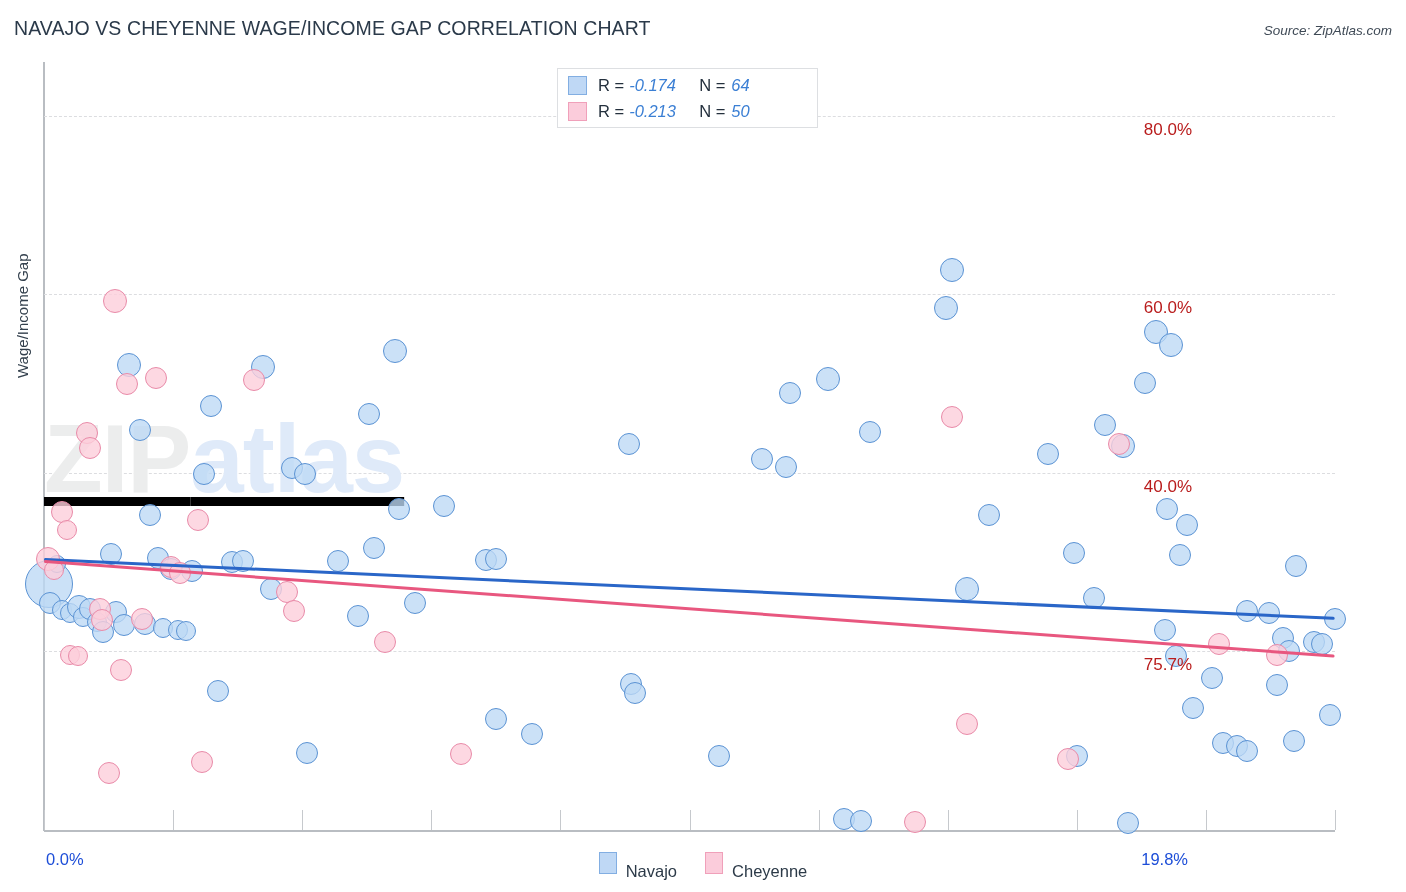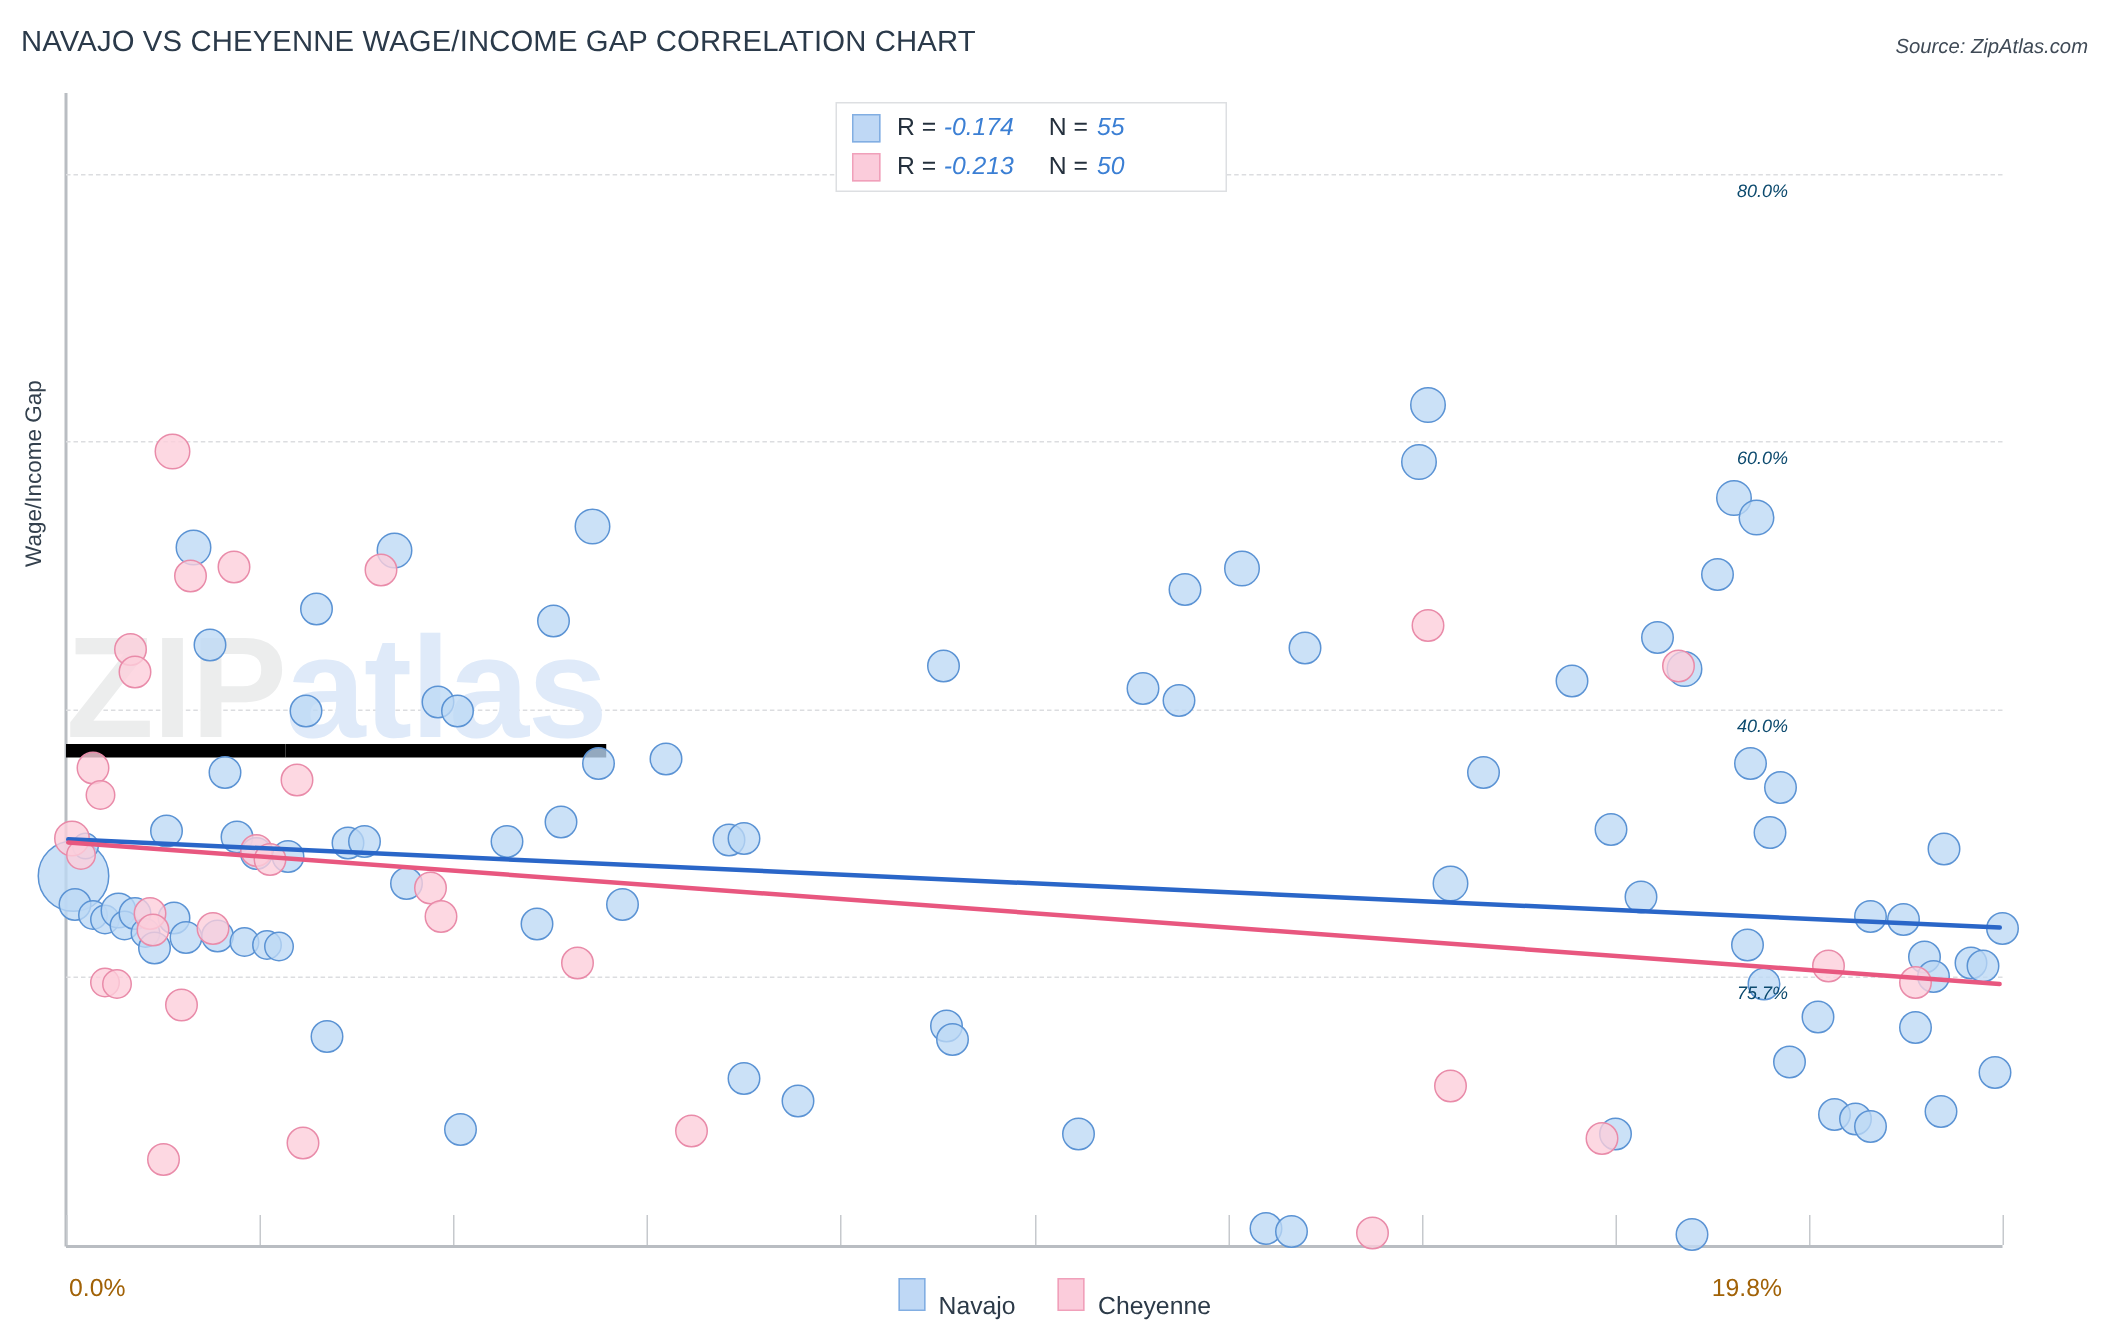--- a/index.html
+++ b/index.html
@@ -30,25 +30,25 @@
   .y-axis-line{position:absolute;left:43px;top:62px;width:1.5px;height:769px;background:#b9bdc2;}
   .x-axis-line{position:absolute;left:44px;top:830px;width:1291px;height:1.5px;background:#b9bdc2;}
 
   .gridline{position:absolute;left:0;width:1291px;height:0;border-top:1px dashed #dcdde0;}
 
   .xtick{position:absolute;top:810px;width:1px;height:20px;background:#c6c9cd;}
 
   
   .ylabel-txt{
     position:absolute;right:8px;
-    font-size:12px;color:#0c4a6e;white-space:nowrap;font-style:italic;
+    font-size:17px;color:#b91c1c;white-space:nowrap;
   }
   .x-end-label{
     position:absolute;top:850px;
-    font-size:16.5px;color:#a16207;white-space:nowrap;
+    font-size:16.5px;color:#1d4ed8;white-space:nowrap;
   }
   #x-min-label{left:46px;}
   #x-max-label{right:12px;}
 
   .axis-title{
     position:absolute;left:14px;top:378px;
     transform:rotate(-90deg);transform-origin:left top;
     font-size:15px;color:#33404d;white-space:nowrap;
   }
 
@@ -279,21 +279,21 @@
 
   <div class="x-end-label" id="x-min-label">0.0%</div>
   <div class="x-end-label" id="x-max-label">19.8%</div>
 
   <div class="stats-box">
     <div class="stats-row" id="stats-row-0">
       <span class="sw navajo"></span>
       <span class="stat-lbl">R =</span>
       <span class="stat-val stat-r-val">-0.174</span>
       <span class="stat-lbl stat-n-lbl">N =</span>
-      <span class="stat-val stat-n-val">55</span>
+      <span class="stat-val stat-n-val">64</span>
     </div>
     <div class="stats-row" id="stats-row-1">
       <span class="sw cheyenne"></span>
       <span class="stat-lbl">R =</span>
       <span class="stat-val stat-r-val">-0.213</span>
       <span class="stat-lbl stat-n-lbl">N =</span>
       <span class="stat-val stat-n-val">50</span>
     </div>
   </div>
 

